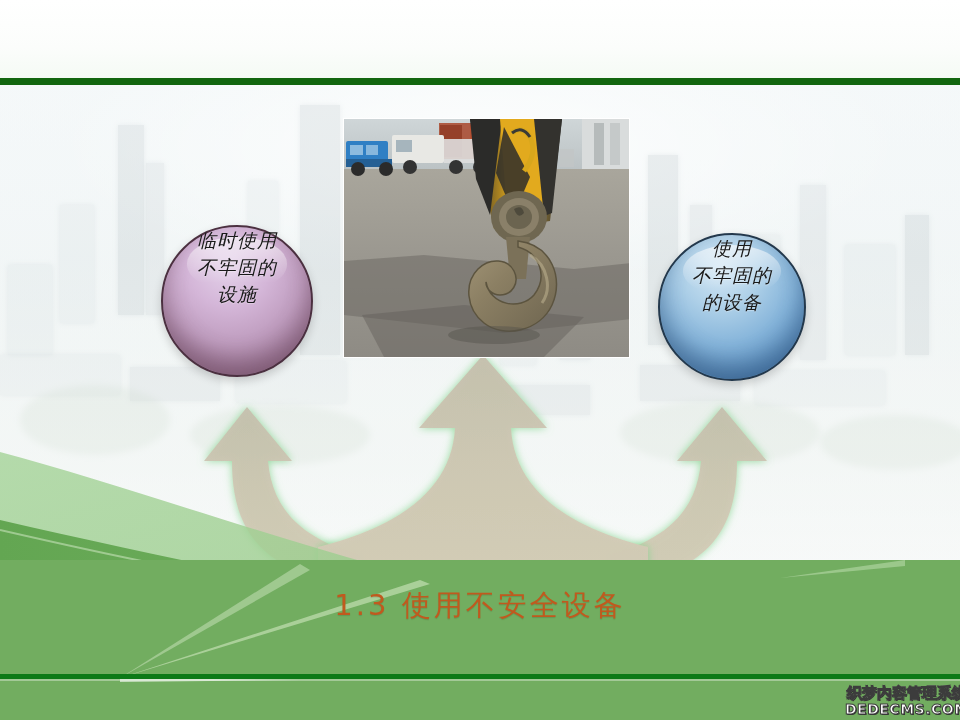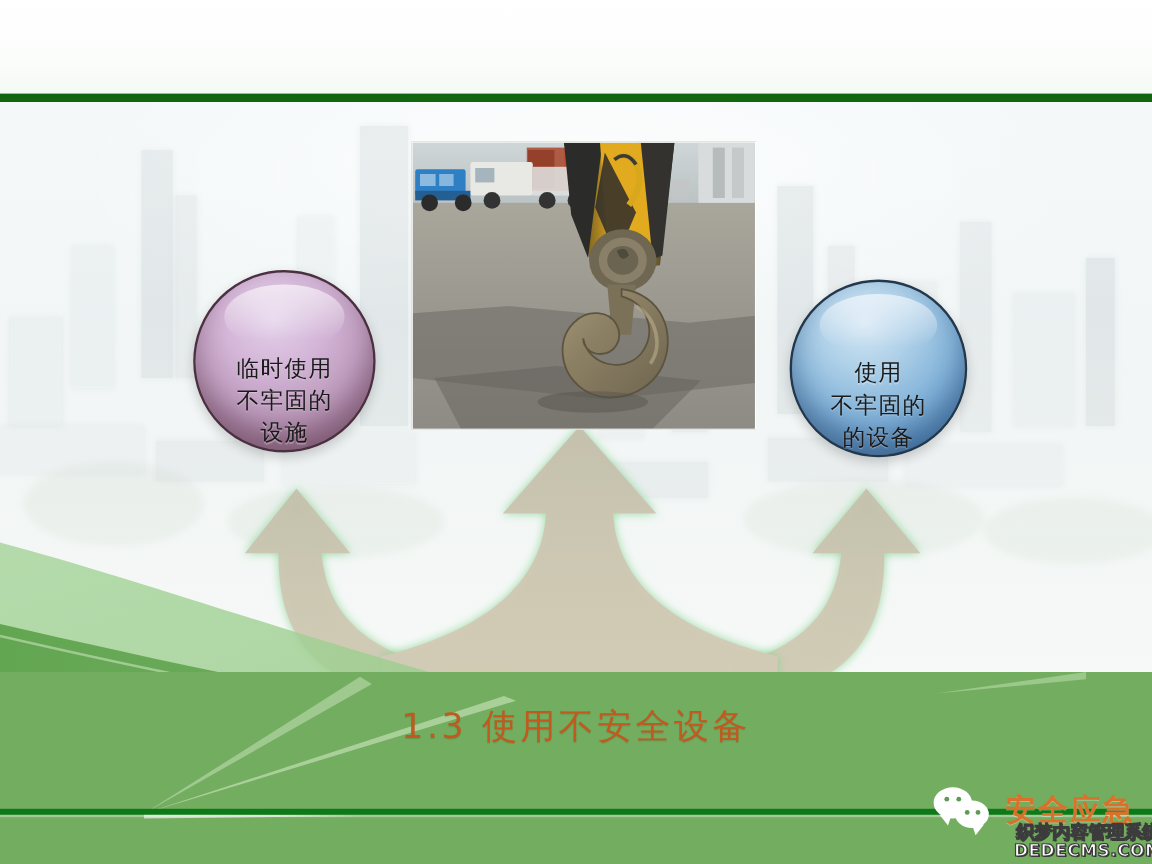--- a/index.html
+++ b/index.html
@@ -119,23 +119,24 @@
     overflow: hidden;
     background: #9a9a93;
   }
 
   
   .sphere {
     position: absolute;
     border-radius: 50%;
     z-index: 5;
     display: flex;
-    align-items: flex-end;
+    align-items: flex-start;
     justify-content: center;
     text-align: center;
+    font-style: italic;
   }
   .sphere .lbl {
     position: relative;
     z-index: 3;
     color: #1a1a1a;
     font-size: 19px;
     line-height: 27px;
     letter-spacing: 1px;
     white-space: pre-line;
     text-shadow: 0 1px 1px rgba(255,255,255,.35);
@@ -459,30 +460,19 @@
     <span class="lbl">使用
 不牢固的
 的设备</span>
   </div>
 
   <div class="top-band"></div>
   <div class="top-rule"></div>
 
   <div class="title">1.3 使用不安全设备</div>
 
-  <div class="brand">
-    <div class="wechat-icon">
-      <div class="b1"></div>
-      <div class="b2"></div>
-      <div class="dot" style="left:9px;  top:10px;"></div>
-      <div class="dot" style="left:19px; top:10px;"></div>
-      <div class="dot" style="left:26px; top:21px;"></div>
-      <div class="dot" style="left:35px; top:21px;"></div>
-    </div>
-    <div class="brand-name">安全应急</div>
-  </div>
 
   <div class="watermark">
     <div class="wm-cn">织梦内容管理系统</div>
     <div class="wm-en">DEDECMS.COM</div>
   </div>
 
 </div>
 
 </body></html>

